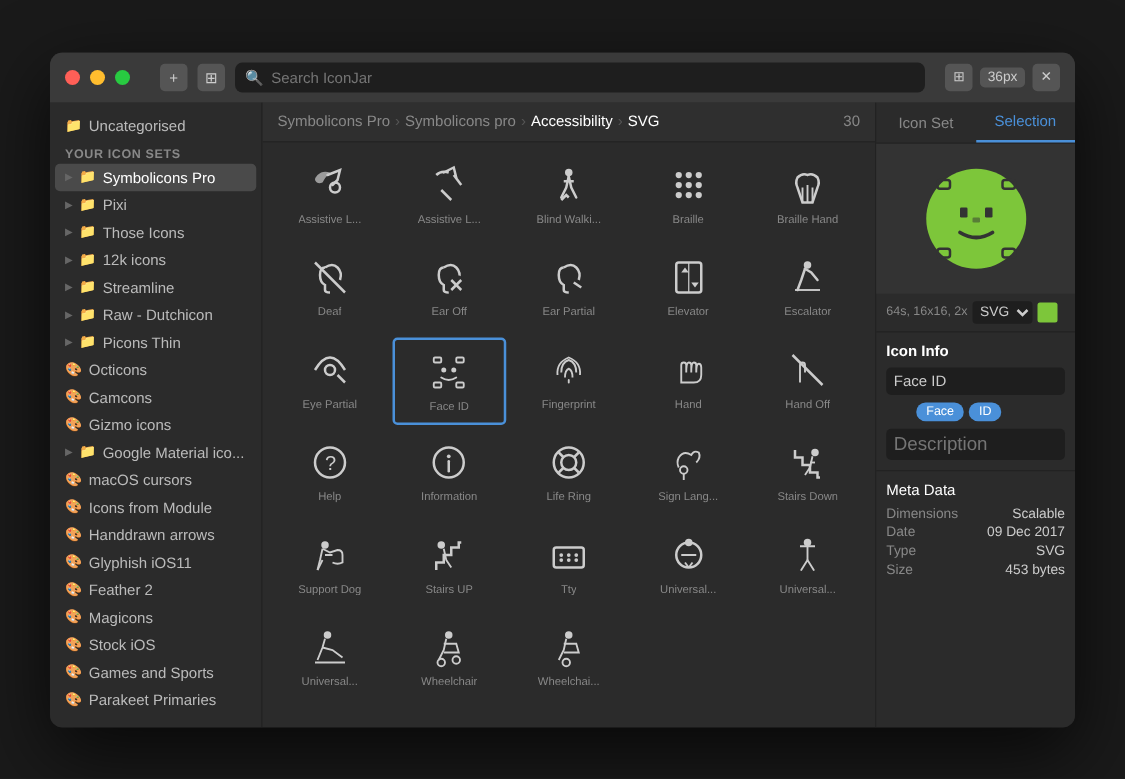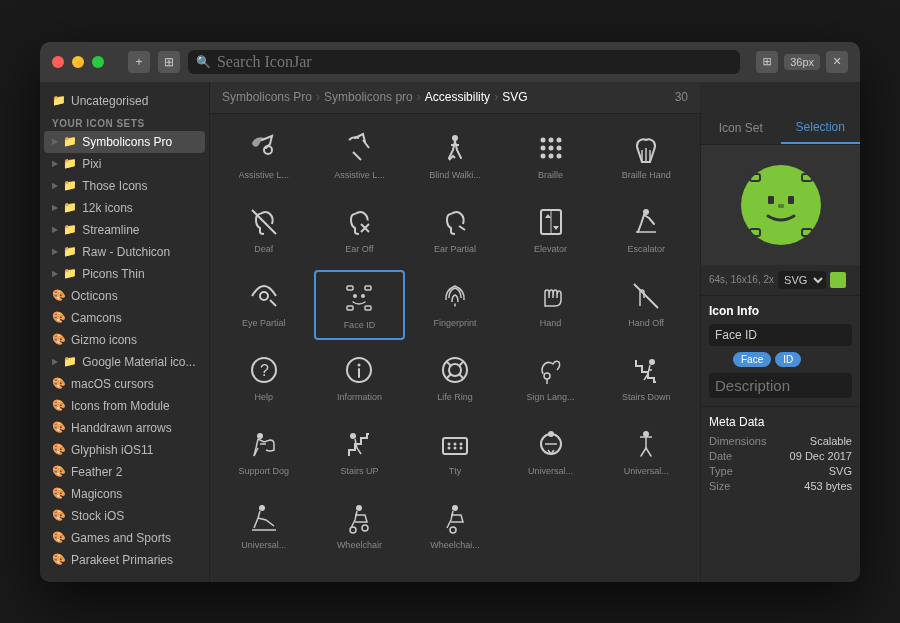--- a/index.html
+++ b/index.html
@@ -63,23 +63,22 @@
       padding: 0 8px;
       gap: 6px;
       color: #888;
       font-size: 12px;
     }
     .search-bar input {
       background: transparent;
       border: none;
       outline: none;
       color: #888;
-      font-size: 16px;
+      font-size: 12px;
       width: 100%;
-      font-family: Liberation Serif, serif;
     }
     .titlebar-right {
       display: flex;
       align-items: center;
       gap: 6px;
       margin-left: 8px;
     }
     .px-badge {
       background: #555;
       color: #ccc;
@@ -224,21 +223,20 @@
       white-space: nowrap;
     }
     
     .detail-panel {
       width: 160px;
       background: #2b2b2b;
       border-left: 1px solid #222;
       display: flex;
       flex-direction: column;
       flex-shrink: 0;
-      margin-top: 30px;
     }
     .detail-tabs {
       display: flex;
       border-bottom: 1px solid #222;
       flex-shrink: 0;
     }
     .detail-tab {
       flex: 1;
       height: 32px;
       display: flex;

